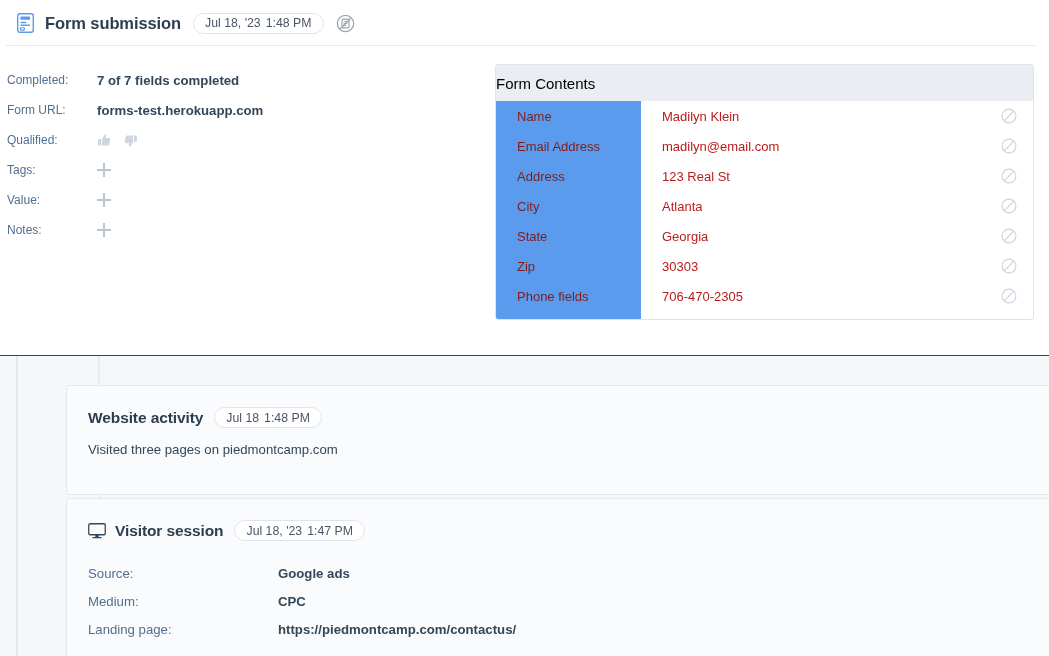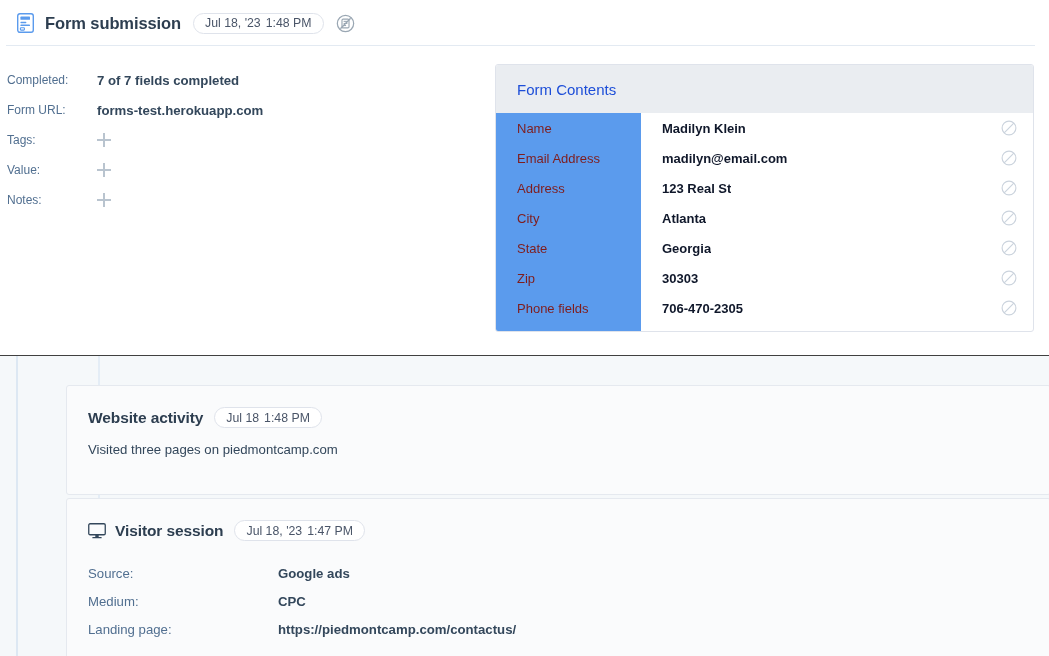--- a/index.html
+++ b/index.html
@@ -121,26 +121,25 @@
     flex: 0 0 537px;
     border: 1px solid #dfe3eb;
     border-radius: 3px;
     background: #fff;
     overflow: hidden;
     align-self: flex-start;
     margin-top: -1px;
   }
   .fc-head {
     background: #eaedf1;
-    height: 48px;
-    display: flex;
-    align-items: center;
-    padding-left: 21px;
+    height: 36px;
+    display: flex;
+    align-items: center;
     font-size: 15px;
-    color: #1d4ed8;
+    color: #000000;
     box-sizing: border-box;
   }
   .fc-body { display: flex; }
   .fc-keys {
     width: 145px;
     flex: 0 0 145px;
     background: #5b9bed;
   }
   .fc-vals { flex: 1 1 auto; min-width: 0; }
   .fc-key, .fc-val {
@@ -151,22 +150,22 @@
   }
   .fc-key {
     padding-left: 21px;
     font-size: 13px;
     color: #7f1d1d;
   }
   .fc-val {
     padding-left: 21px;
     padding-right: 16px;
     font-size: 13px;
-    font-weight: bold;
-    color: #0f172a;
+    font-weight: normal;
+    color: #b91c1c;
     justify-content: space-between;
   }
   .fc-vals .fc-val:first-child { padding-top: 0; }
   .fc-val .txt { overflow: hidden; text-overflow: ellipsis; white-space: nowrap; }
   .block-icon { width: 16px; height: 16px; flex: 0 0 16px; display: block; }
   .fc-keys-pad { height: 8px; }
 
   
   .timeline {
     position: absolute;
@@ -267,20 +266,33 @@
     <div class="prop-row">
       <span class="prop-label">Completed:</span>
       <span class="prop-value">7 of 7 fields completed</span>
     </div>
 
     <div class="prop-row">
       <span class="prop-label">Form URL:</span>
       <span class="prop-value">forms-test.herokuapp.com</span>
     </div>
 
+    <div class="prop-row">
+      <span class="prop-label">Qualified:</span>
+      <span class="thumbs">
+        <svg class="thumb" viewBox="0 0 16 16">
+          <path d="M5.3 6.6 8.1 1.5c.9-.2 1.7.5 1.6 1.4l-.3 2.5h3.5c.9 0 1.5.8 1.3 1.6l-1.2 5.3c-.1.6-.7 1-1.3 1H5.3z" fill="#cfd6de"></path>
+          <rect x="1.2" y="6.4" width="3.2" height="6.9" rx="0.7" fill="#cfd6de"></rect>
+        </svg>
+        <svg class="thumb" viewBox="0 0 16 16">
+          <path d="M10.7 9.4 7.9 14.5c-.9.2-1.7-.5-1.6-1.4l.3-2.5H3.1c-.9 0-1.5-.8-1.3-1.6l1.2-5.3c.1-.6.7-1 1.3-1h6.4z" fill="#cfd6de"></path>
+          <rect x="11.6" y="2.7" width="3.2" height="6.9" rx="0.7" fill="#cfd6de"></rect>
+        </svg>
+      </span>
+    </div>
 
     <div class="prop-row">
       <span class="prop-label">Tags:</span>
       <span class="plus"></span>
     </div>
 
     <div class="prop-row">
       <span class="prop-label">Value:</span>
       <span class="plus"></span>
     </div>

